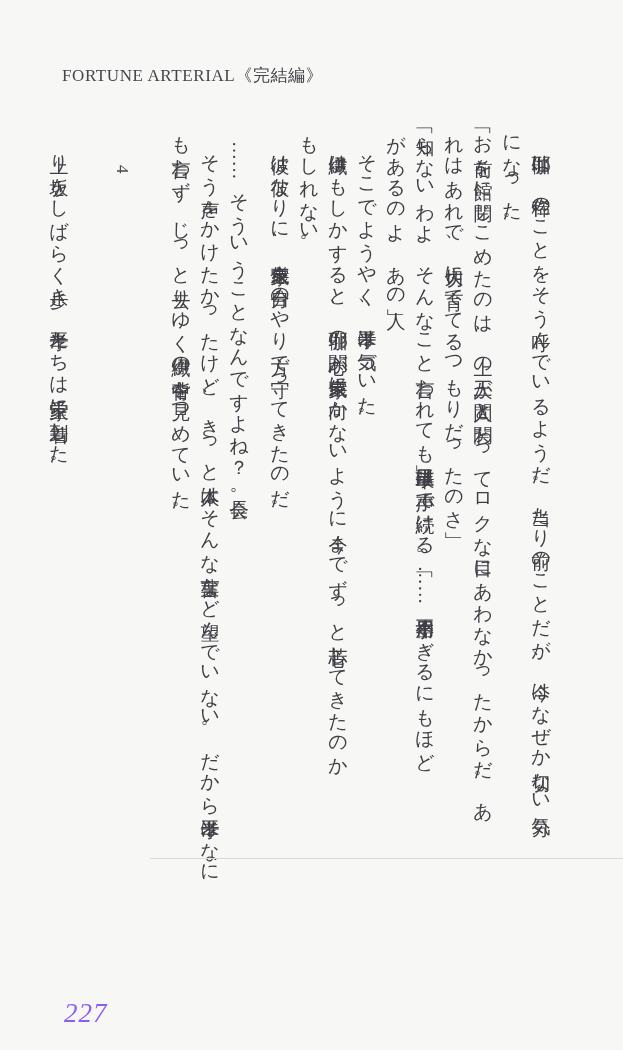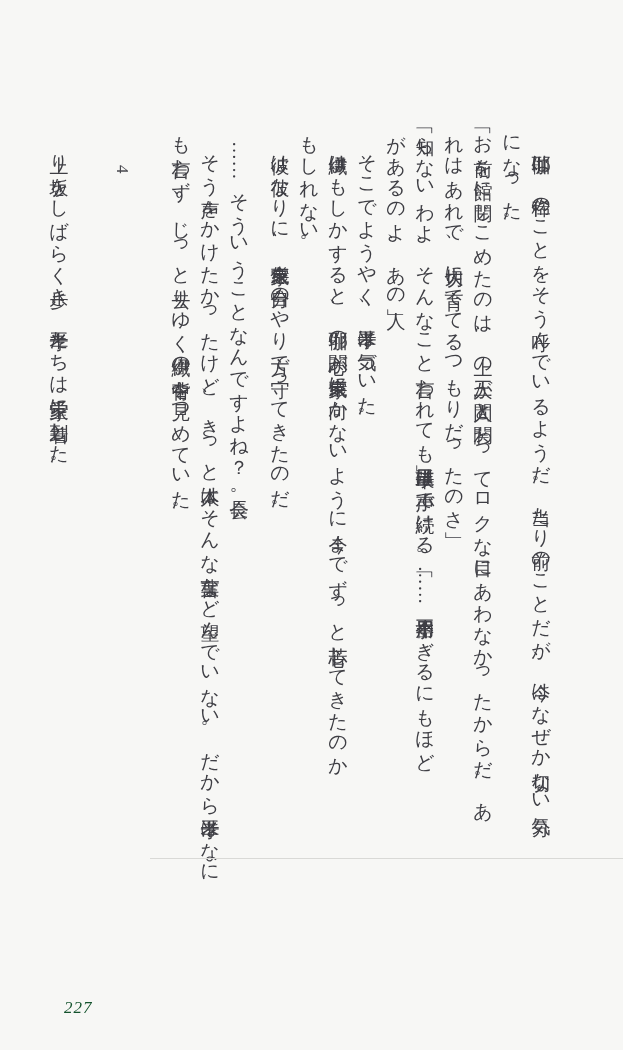--- a/index.html
+++ b/index.html
@@ -41,37 +41,38 @@
     margin-block-start:30px;
     margin-block-end:34px;
     padding-top:43px;
     font-size:17px;
     line-height:29px;
     color:#4a4a50;
   }
   .page-number{
     position:absolute;
     left:64px;top:998px;
-    font-size:17px;
+    font-size:27px;
     font-style:italic;
-    color:#14532d;
+    color:#8b5cf6;
     letter-spacing:1px;
   }
   .scan-line{
     position:absolute;
     left:150px;top:858px;
     width:473px;height:1px;
     background:#d9d9d6;
   }
 </style>
 </head>
 <body>
 
 <div class="book-page">
 
+  <div class="running-header">FORTUNE ARTERIAL《完結編》</div>
 
   <div class="vtext">
 
     <p>
       <span class="line indent">伽耶は、稀仁のことをそう呼んでいるようだ。当たり前のことだが、今はなぜか切ない気分</span>
       <span class="line">になった。</span>
     </p>
 
     <p>
       <span class="line">「お前を館に閉じこめたのは、上の三人が人間と関わってロクな目にあわなかったからだ。あ</span>

